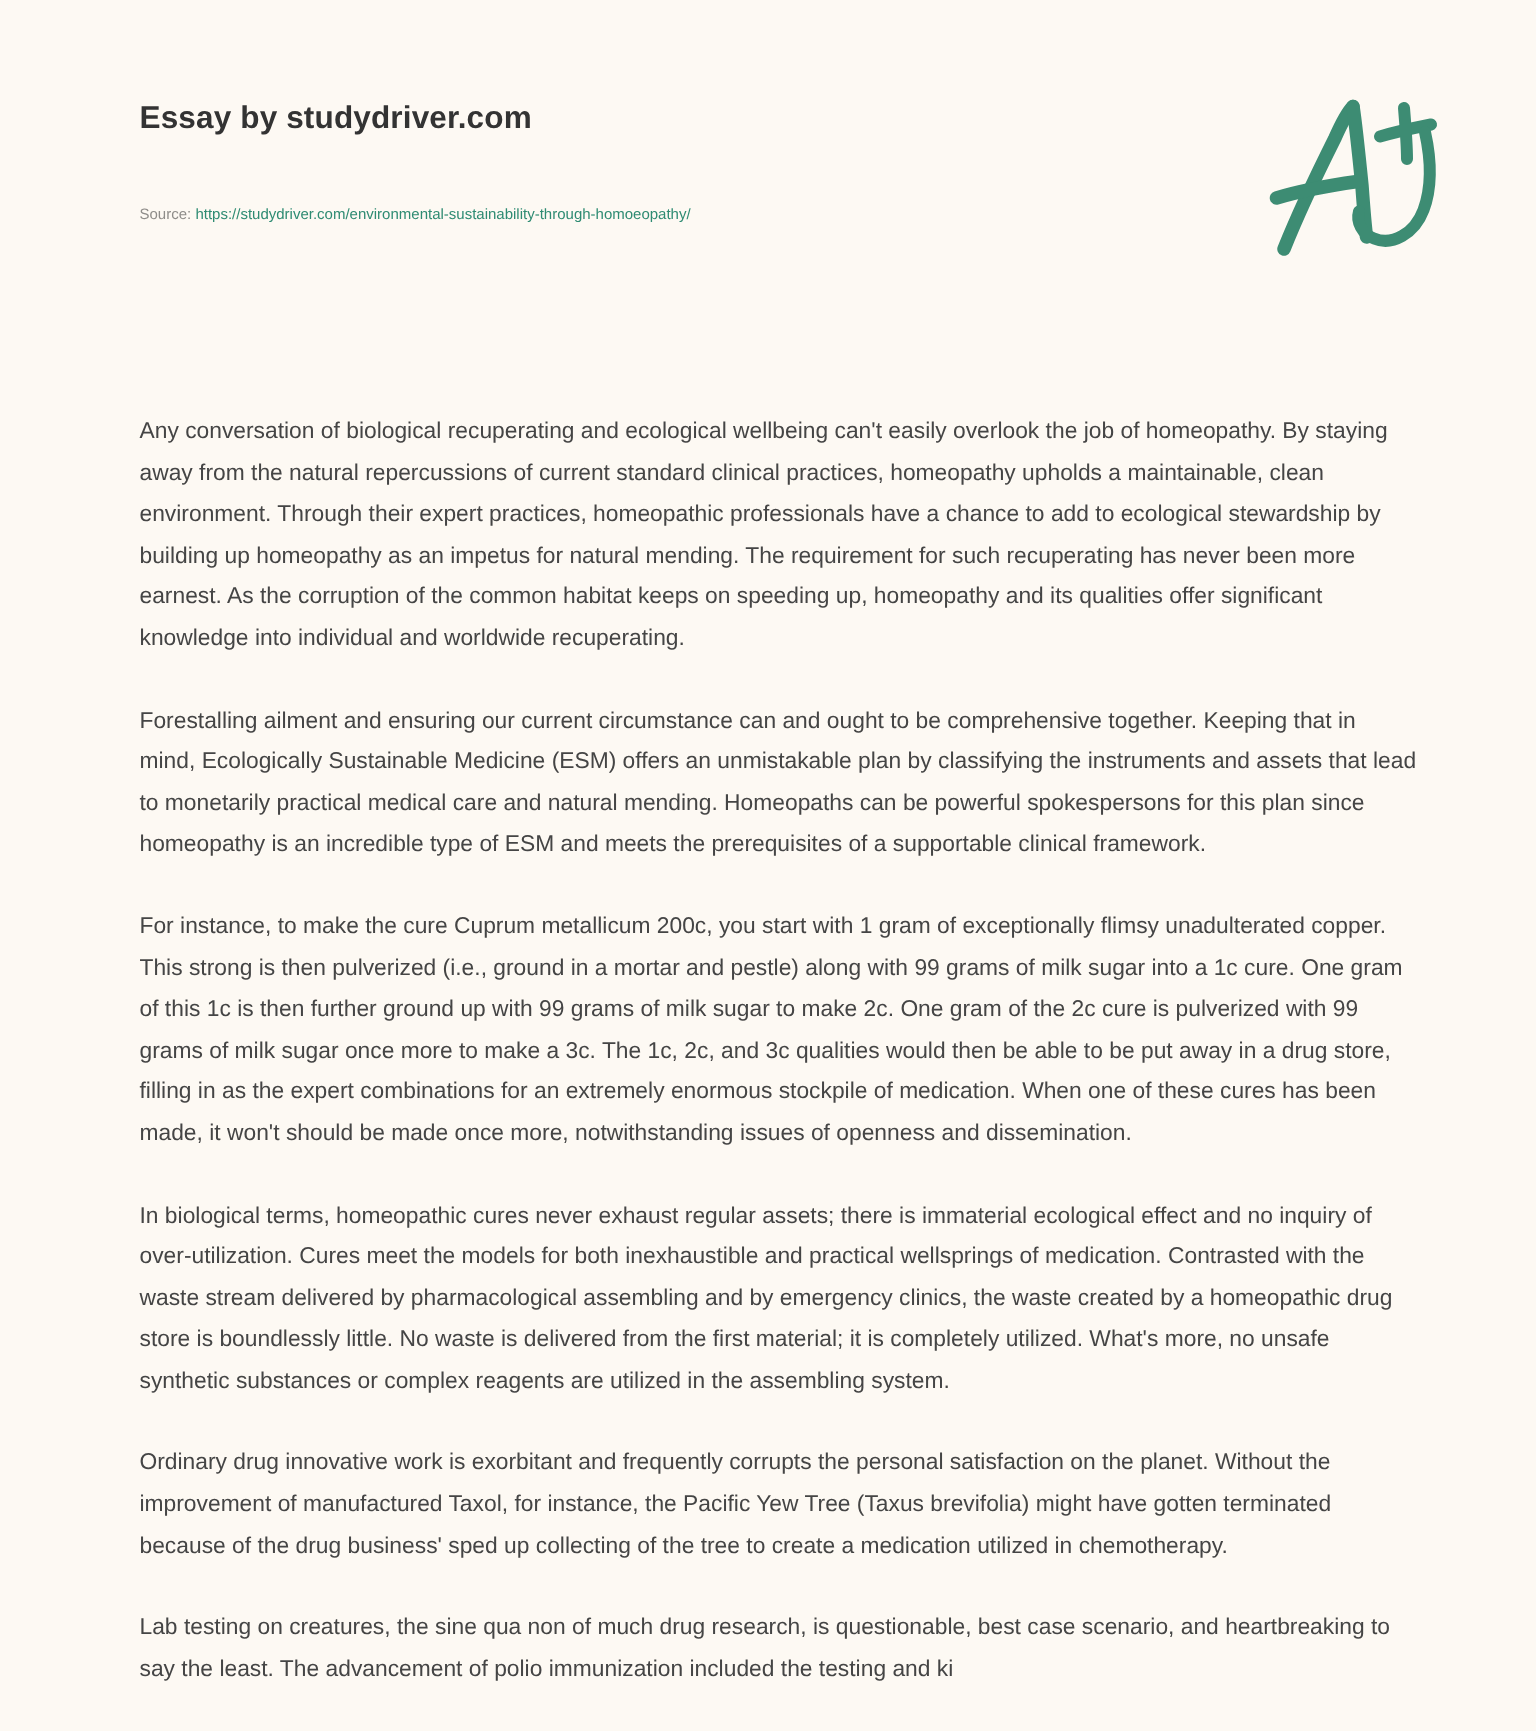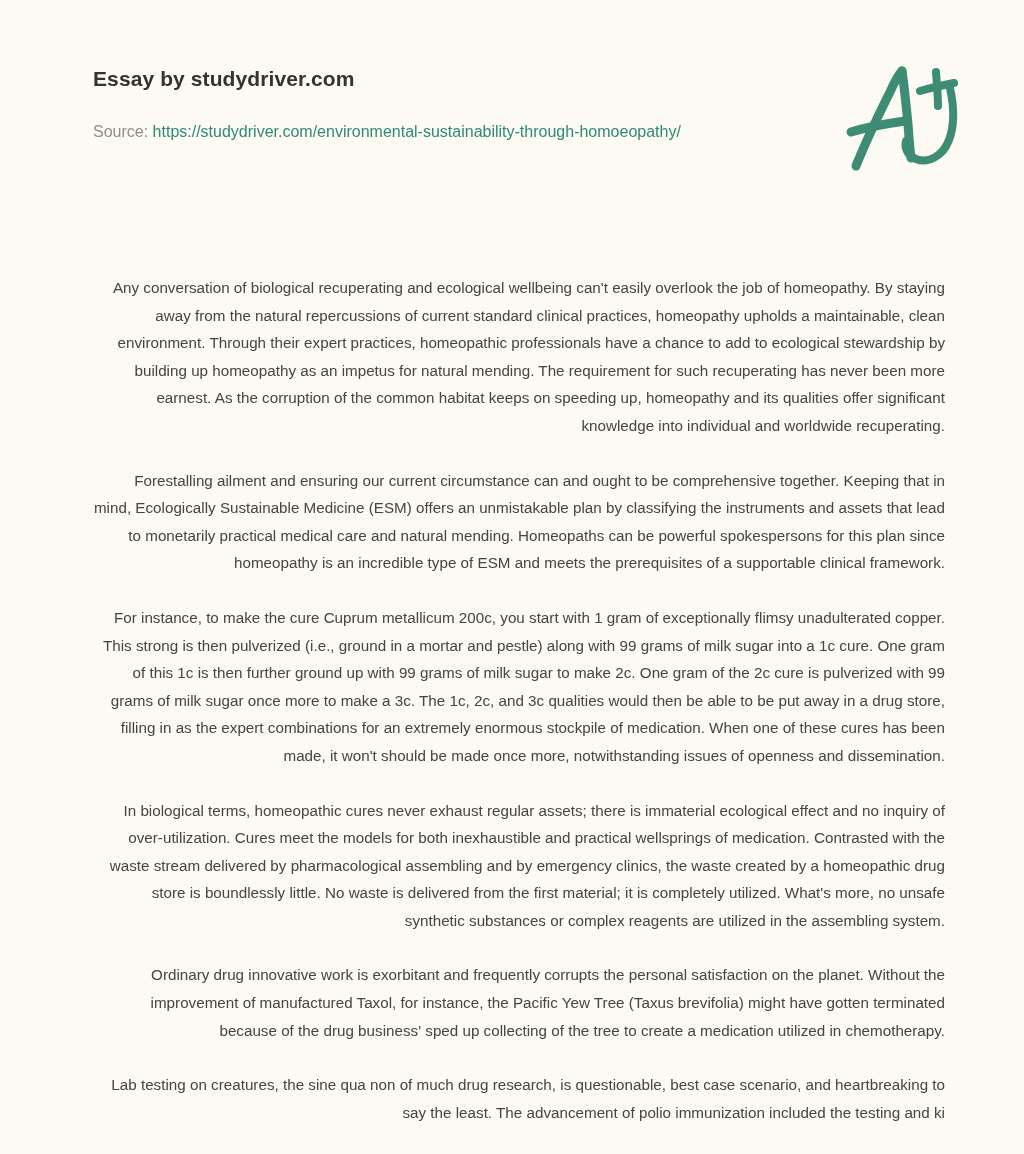--- a/index.html
+++ b/index.html
@@ -45,23 +45,23 @@
     color: #333333;
     letter-spacing: 0.1px;
     line-height: 26px;
     margin: 0;
     white-space: nowrap;
   }
 
   .source-line {
     margin: 0;
     position: absolute;
-    top: 56px;
+    top: 68px;
     left: 0;
-    font-size: 16px;
+    font-size: 10px;
     line-height: 20px;
     white-space: nowrap;
   }
 
   .source-label {
     color: #8f8d8a;
   }
 
   .source-url {
     color: #2e8b72;
@@ -97,21 +97,21 @@
 
   .article-body {
     margin-top: 28px;
   }
 
   .article-body p {
     margin: 0 0 27px 0;
     font-size: 15.2px;
     line-height: 27.6px;
     color: #454545;
-    text-align: right;
+    text-align: left;
     letter-spacing: 0.01px;
   }
 
   .article-body p:last-child {
     margin-bottom: 0;
   }
 </style>
 </head>
 <body>
 

